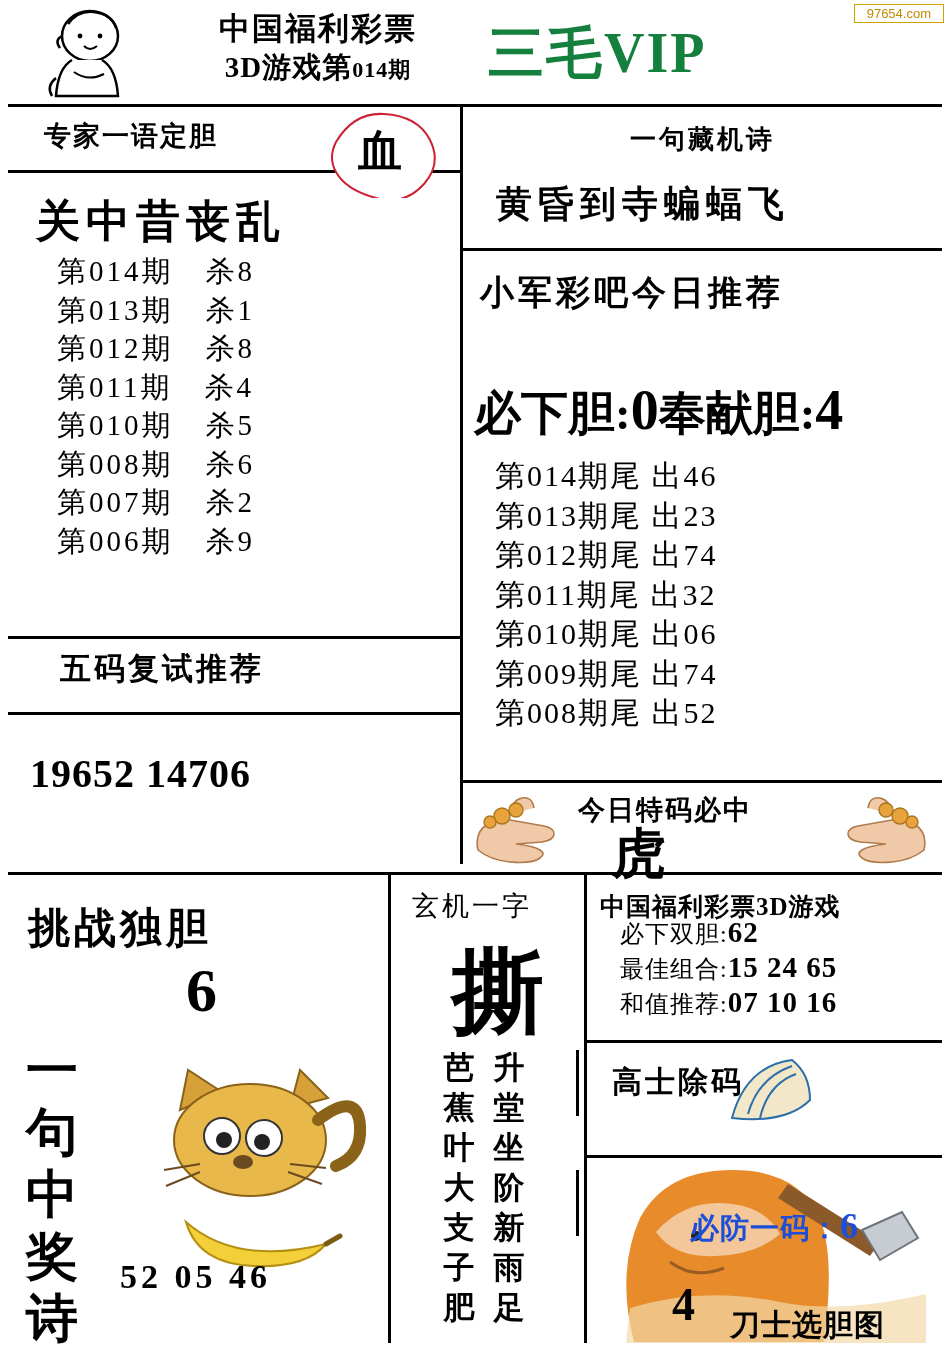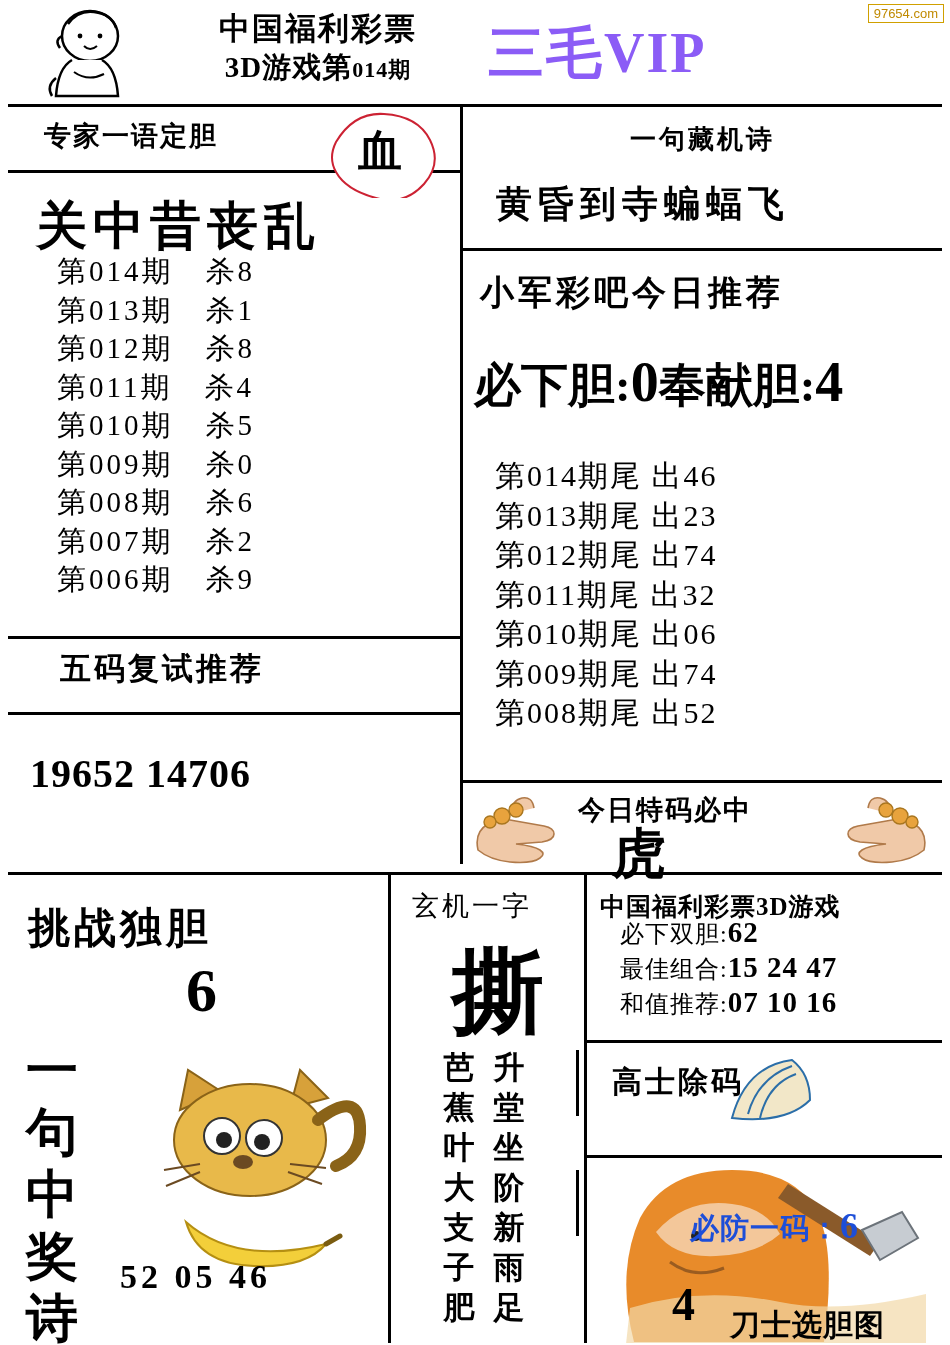--- a/index.html
+++ b/index.html
@@ -1,50 +1,50 @@
 <!DOCTYPE html>
 <html><head>
 <meta charset="utf-8">
 <style>
   html,body{margin:0;padding:0;background:#fff;}
   body{width:950px;height:1345px;position:relative;font-family:"Liberation Sans","DejaVu Sans",sans-serif;color:#000;overflow:hidden;}
   .page{position:relative;width:950px;height:1345px;background:#fff;}
 
   
-  .watermark{position:absolute;right:6px;top:4px;border:1px solid #d0a000;color:#c08a00;font-size:13px;padding:1px 5px;background:#fff;z-index:50;}
+  .watermark{position:absolute;right:6px;top:4px;border:1px solid #d0a000;color:#c08a00;font-size:13px;padding:1px 12px;background:#fff;z-index:50;}
 
   
   .header{position:absolute;left:8px;top:0;width:934px;height:104px;border-bottom:3px solid #000;}
   .hdr-baby{position:absolute;left:30px;top:6px;width:110px;height:95px;}
   .hdr-title{position:absolute;left:160px;top:10px;width:300px;text-align:center;}
   .hdr-title .l1{font-size:31px;font-weight:bold;letter-spacing:2px;line-height:38px;font-family:"Liberation Serif","DejaVu Serif",serif;}
   .hdr-title .l2{font-size:29px;font-weight:bold;letter-spacing:1px;line-height:38px;font-family:"Liberation Serif","DejaVu Serif",serif;}
   .hdr-title .l2 .sm{font-size:22px;}
-  .hdr-vip{position:absolute;left:480px;top:16px;width:300px;font-size:56px;font-weight:bold;color:#8b5cf6;letter-spacing:2px;font-family:"Liberation Serif","DejaVu Serif",serif;}
+  .hdr-vip{position:absolute;left:480px;top:16px;width:300px;font-size:56px;font-weight:bold;color:#15803d;letter-spacing:2px;font-family:"Liberation Serif","DejaVu Serif",serif;}
 
   
   .vdiv{position:absolute;left:460px;top:104px;width:3px;height:760px;background:#000;}
   .hdiv{position:absolute;background:#000;}
 
   
   .l-sec1-title{position:absolute;left:44px;top:118px;width:330px;font-size:27px;font-weight:bold;letter-spacing:2px;font-family:"Liberation Serif","DejaVu Serif",serif;}
   .blob{position:absolute;left:330px;top:108px;width:130px;height:90px;}
-  .l-phrase{position:absolute;left:36px;top:192px;font-size:51px;font-weight:bold;letter-spacing:6px;font-family:"Liberation Serif","DejaVu Serif",serif;text-align:center;}
+  .l-phrase{position:absolute;left:36px;top:192px;font-size:44px;font-weight:bold;letter-spacing:6px;font-family:"Liberation Serif","DejaVu Serif",serif;text-align:center;}
   .kill-list{position:absolute;left:30px;top:252px;width:400px;margin-left:27px;}
   .kill-row{font-size:29px;line-height:38.5px;letter-spacing:3px;font-family:"Liberation Serif","DejaVu Serif",serif;white-space:nowrap;}
   .kill-row .num{letter-spacing:5px;}
   .l-sec2-title{position:absolute;left:60px;top:648px;font-size:31px;font-weight:bold;letter-spacing:3px;font-family:"Liberation Serif","DejaVu Serif",serif;}
   .l-codes{position:absolute;left:30px;top:748px;width:420px;}
   .l-codes div{font-size:40px;font-weight:bold;letter-spacing:1px;line-height:51px;font-family:"Liberation Serif","DejaVu Serif",serif;}
 
   
   .r-sec1-title{position:absolute;left:630px;top:122px;font-size:26px;font-weight:bold;letter-spacing:3px;font-family:"Liberation Serif","DejaVu Serif",serif;text-align:center;}
   .r-poem{position:absolute;left:496px;top:180px;font-size:36px;font-weight:bold;letter-spacing:6px;font-family:"Liberation Serif","DejaVu Serif",serif;}
   .r-sec2-title{position:absolute;left:480px;top:270px;font-size:34px;font-weight:bold;letter-spacing:4px;font-family:"Liberation Serif","DejaVu Serif",serif;}
-  .r-big{position:absolute;left:474px;top:350px;font-size:47px;font-weight:bold;letter-spacing:0px;font-family:"Liberation Serif","DejaVu Serif",serif;}
+  .r-big{position:absolute;left:474px;top:378px;font-size:47px;font-weight:bold;letter-spacing:0px;font-family:"Liberation Serif","DejaVu Serif",serif;}
   .r-big .big{font-size:56px;}
   .tail-list{position:absolute;left:495px;top:456px;width:430px;}
   .tail-row{font-size:30px;line-height:39.5px;letter-spacing:2px;font-family:"Liberation Serif","DejaVu Serif",serif;white-space:nowrap;}
   .r-sec3-title{position:absolute;left:578px;top:792px;font-size:27px;font-weight:bold;letter-spacing:2px;font-family:"Liberation Serif","DejaVu Serif",serif;}
   .r-tiger{position:absolute;left:612px;top:818px;font-size:54px;font-weight:bold;letter-spacing:2px;font-family:"Liberation Serif","DejaVu Serif",serif;}
 
   
   .b-hdiv{position:absolute;left:8px;top:872px;width:934px;height:3px;background:#000;}
   .b-vdiv1{position:absolute;left:388px;top:875px;width:3px;height:468px;background:#000;}
   .b-vdiv2{position:absolute;left:584px;top:875px;width:3px;height:468px;background:#000;}
@@ -117,21 +117,20 @@
     <text x="28" y="58" font-size="44" font-weight="bold" font-family="DejaVu Sans, sans-serif">血</text>
   </svg>
   <div class="l-phrase">关中昔丧乱</div>
 
   <div class="kill-list">
     <div class="kill-row"><span>第014期</span>　<span>杀</span><span class="num">8</span></div>
     <div class="kill-row"><span>第013期</span>　<span>杀</span><span class="num">1</span></div>
     <div class="kill-row"><span>第012期</span>　<span>杀</span><span class="num">8</span></div>
     <div class="kill-row"><span>第011期</span>　<span>杀</span><span class="num">4</span></div>
     <div class="kill-row"><span>第010期</span>　<span>杀</span><span class="num">5</span></div>
-    <div class="kill-row"><span>第009期</span>　<span>杀</span><span class="num">0</span></div>
     <div class="kill-row"><span>第008期</span>　<span>杀</span><span class="num">6</span></div>
     <div class="kill-row"><span>第007期</span>　<span>杀</span><span class="num">2</span></div>
     <div class="kill-row"><span>第006期</span>　<span>杀</span><span class="num">9</span></div>
   </div>
 
   <div class="l-sec2-title">五码复试推荐</div>
   <div class="l-codes">
     <div>19652 14706</div>
   </div>
 
@@ -199,21 +198,21 @@
   <div class="m-title">玄机一字</div>
   <div class="m-char">撕</div>
   <div class="m-vert c2">芭蕉叶大支子肥</div>
   <div class="m-vert c1">升堂坐阶新雨足</div>
   <div class="m-sep"></div>
   <div class="m-sep2"></div>
 
   <div class="r2-title">中国福利彩票3D游戏</div>
   <div class="r2-lines">
     <div><span>必下双胆:</span><b>62</b></div>
-    <div><span>最佳组合:</span><b>15 24 47</b></div>
+    <div><span>最佳组合:</span><b>15 24 65</b></div>
     <div><span>和值推荐:</span><b>07 10 16</b></div>
   </div>
   <div class="r2-hdiv"></div>
   <div class="r2-sec">高士除码</div>
   <svg style="position:absolute;left:726px;top:1052px;width:90px;height:80px;" viewBox="0 0 90 80">
     <path d="M6 66 q14 -52 60 -58 q18 14 18 40 q-24 24 -78 18z" fill="#f2e7c8" stroke="#2b6ea8" stroke-width="2"></path>
     <path d="M22 62 q10 -36 44 -48 M34 66 q8 -34 36 -44" fill="none" stroke="#2b6ea8" stroke-width="2"></path>
   </svg>
   <div class="r2-hdiv2"></div>
   <svg style="position:absolute;left:600px;top:1158px;width:340px;height:185px;" viewBox="0 0 340 185">

